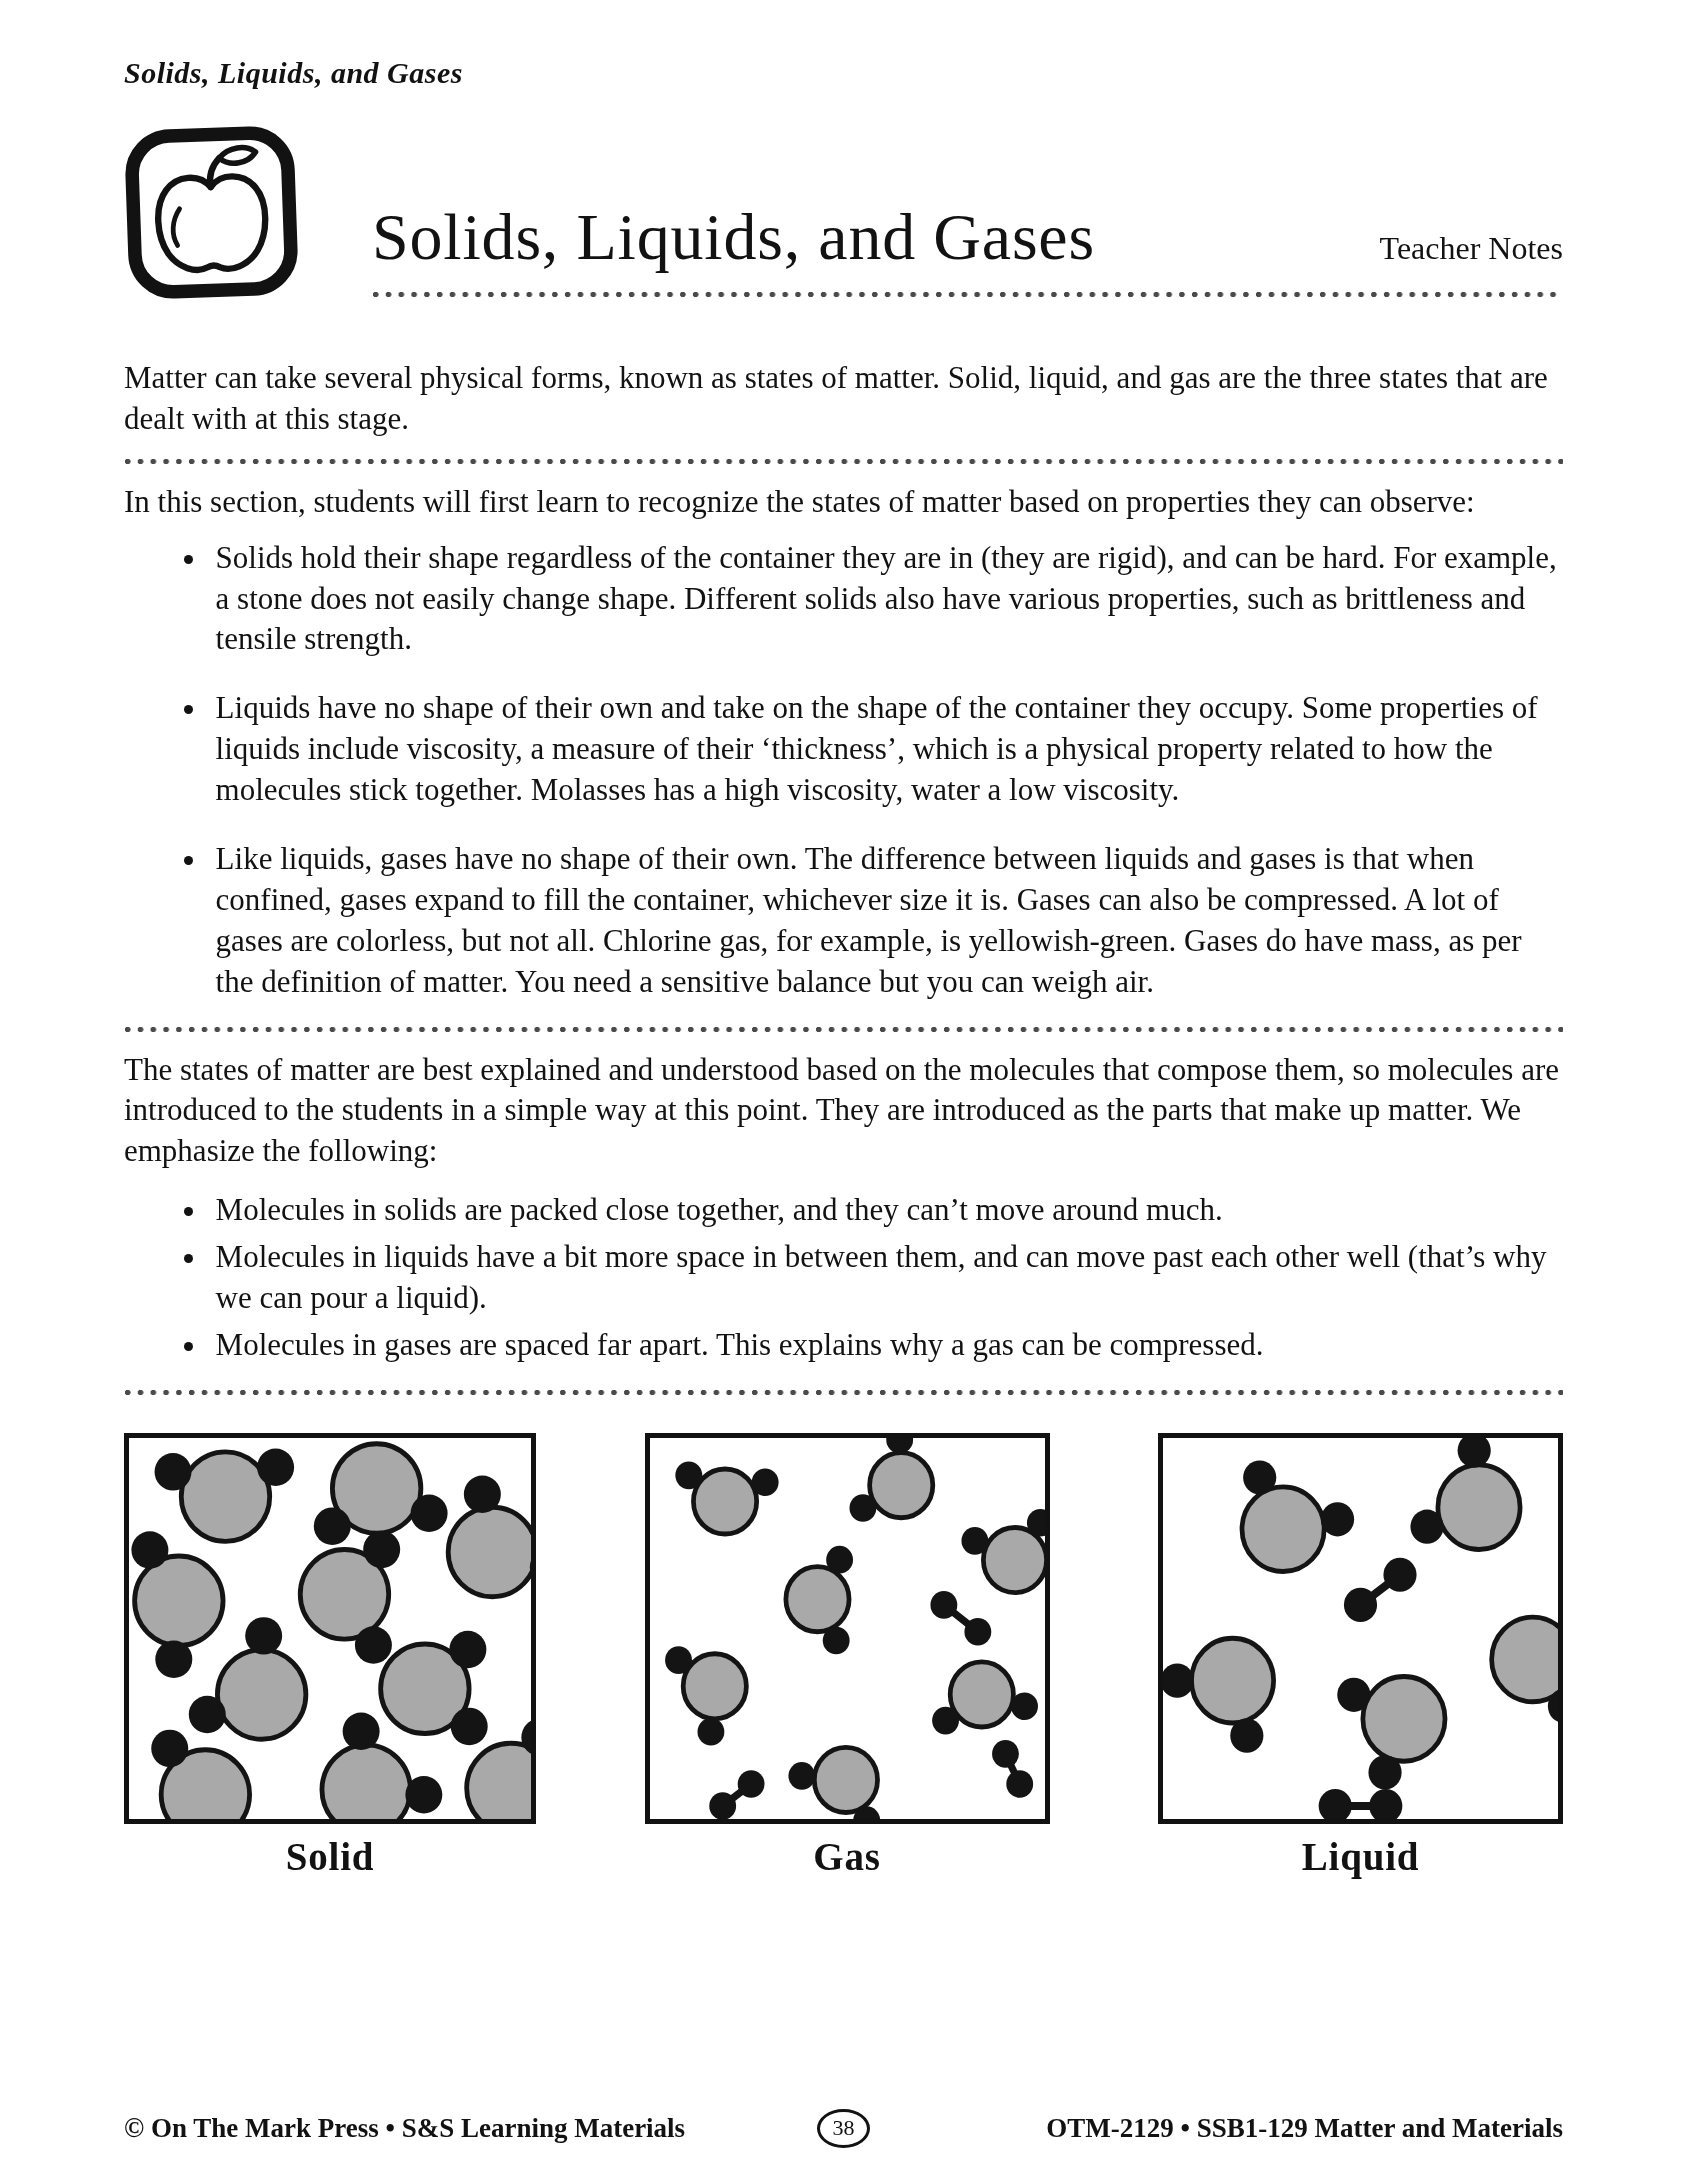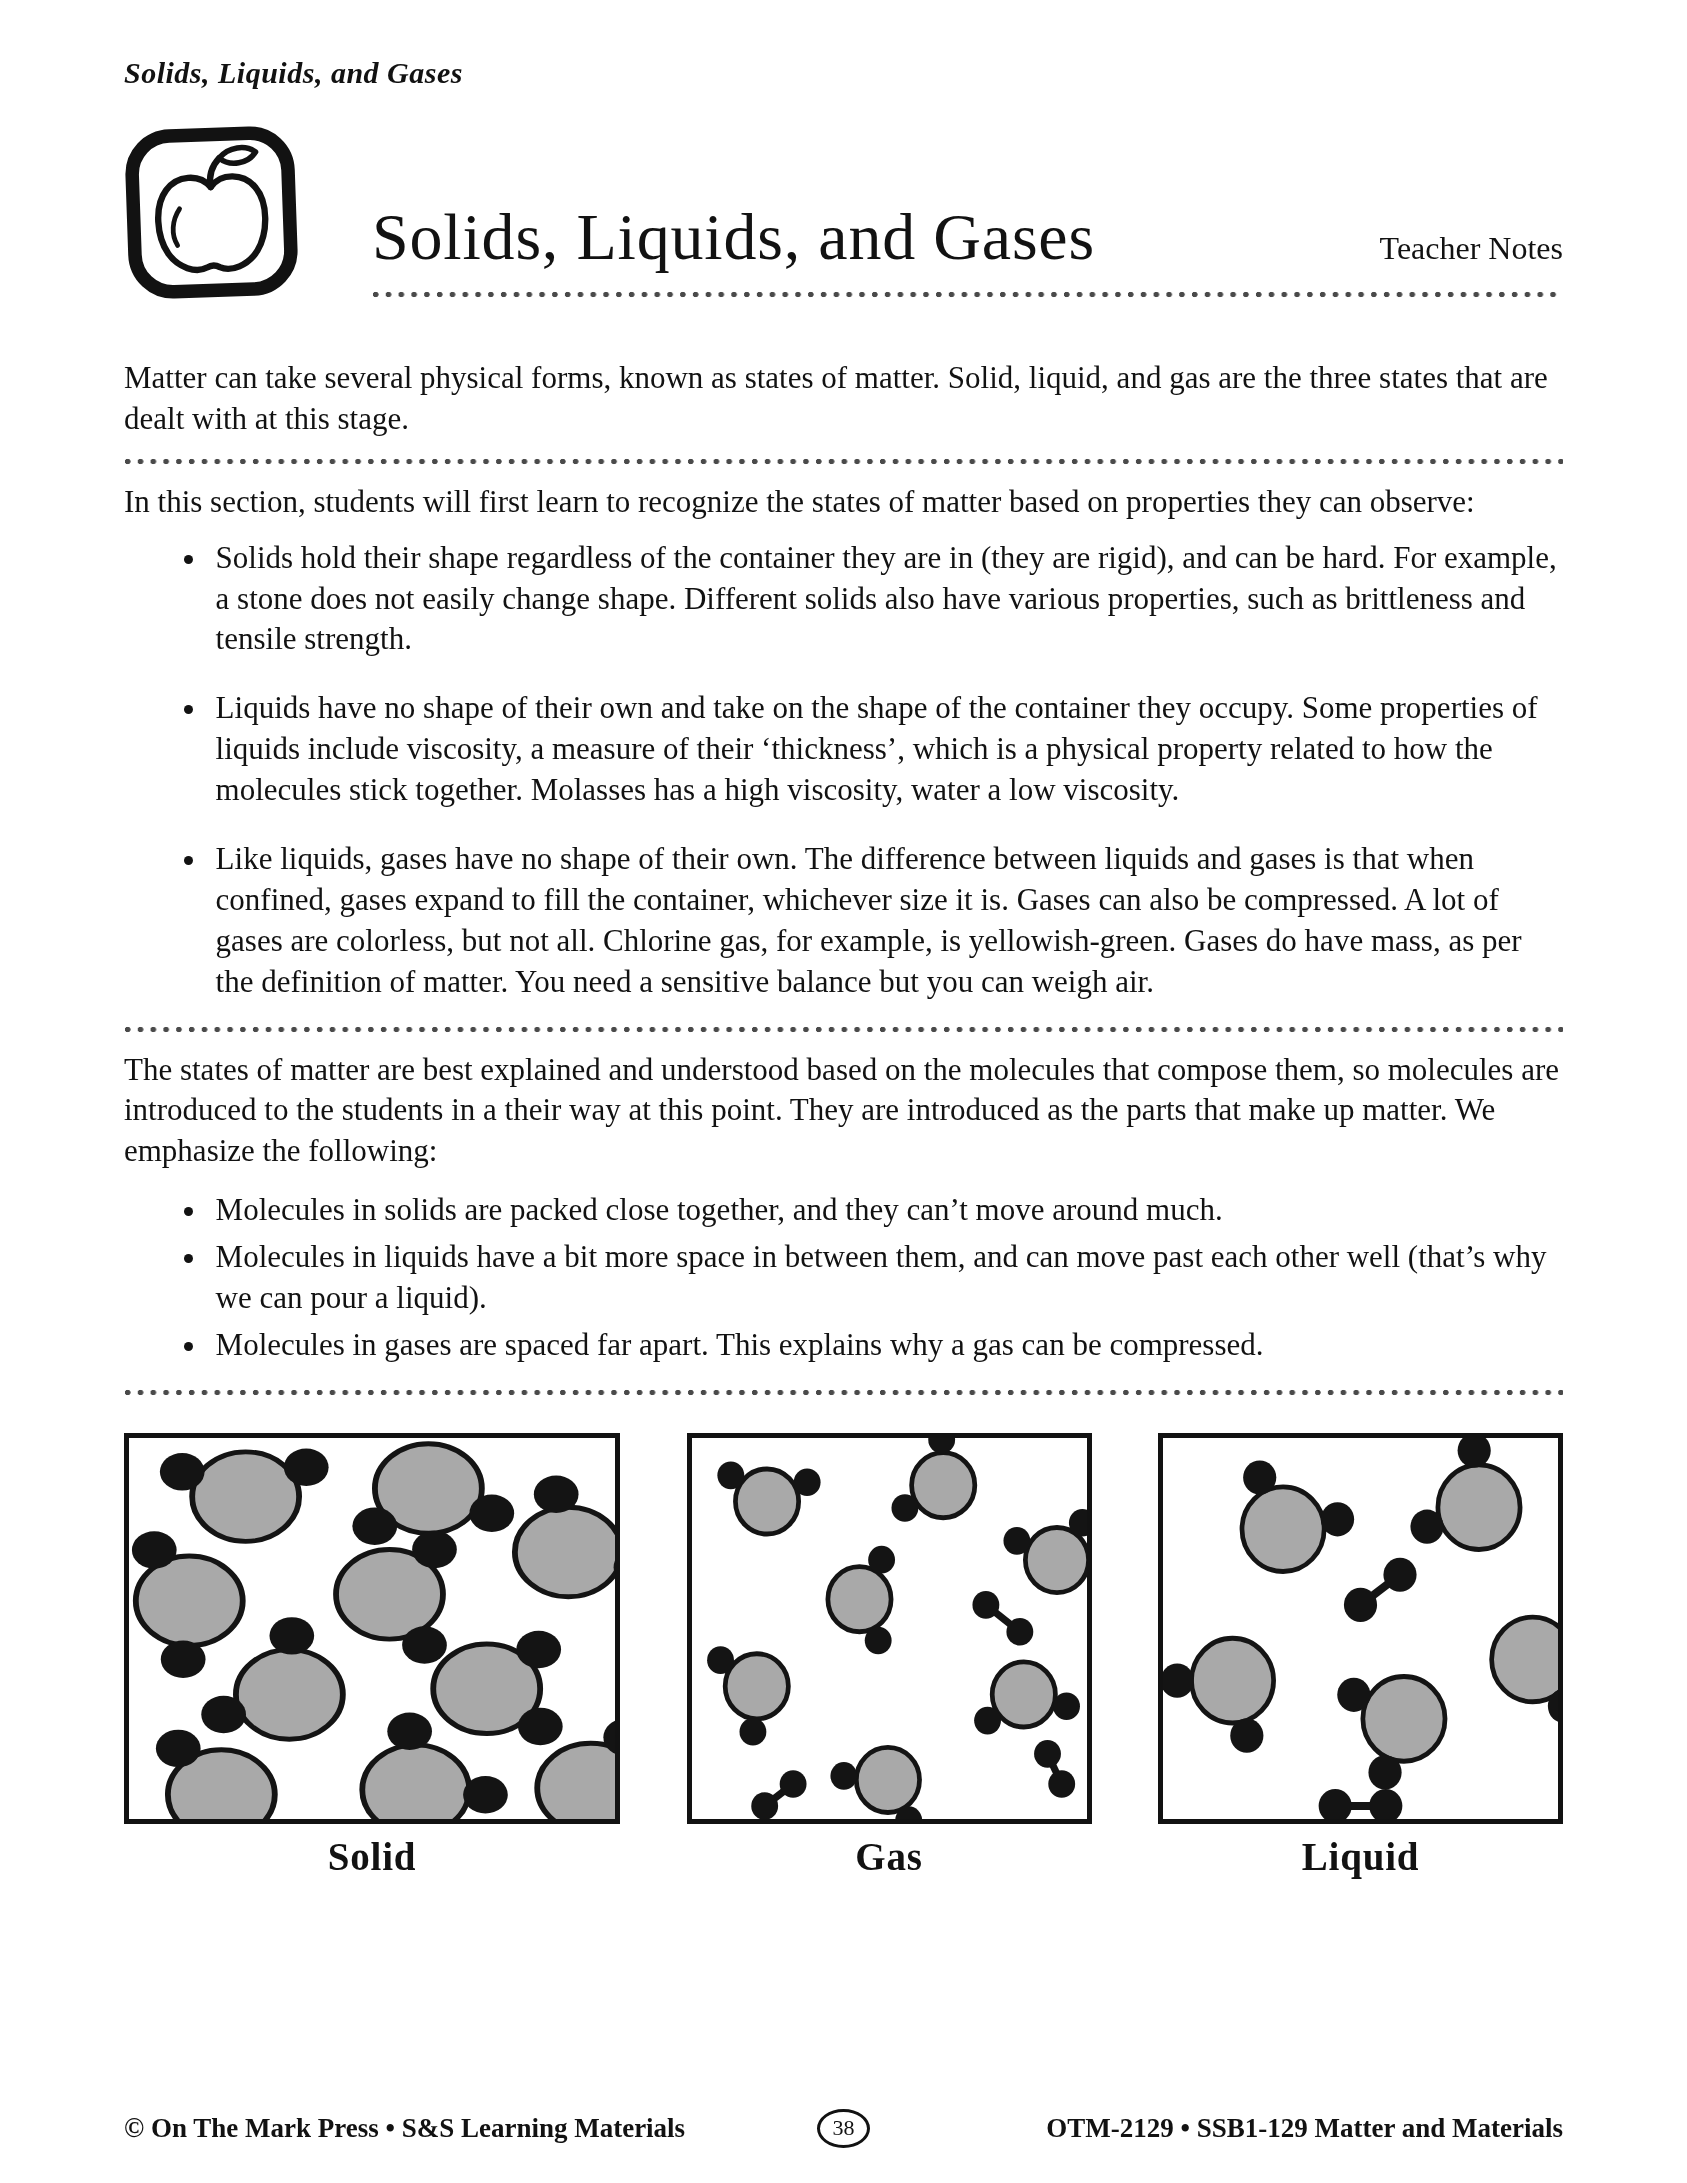--- a/index.html
+++ b/index.html
@@ -67,21 +67,21 @@
   ul.bullets li { padding-left: 6.6px; }
   ul.bullets.spaced li { margin-bottom: 28px; }
   ul.bullets.spaced li:last-child { margin-bottom: 5px; }
   ul.bullets.tight { margin-top: 18px; }
   ul.bullets.tight li { margin-bottom: 5.8px; }
   .figures {
     display: flex;
     justify-content: space-between;
     margin-top: 20px;
   }
-  .figure { width: 496px; }
+  .figure { width: 412px; }
   .figure.fig-mid { width: 405px; }
   .figure.fig-right { width: 405px; }
   .mol-box {
     border: 5px solid #121212;
     height: 391px;
     background: #ffffff;
   }
   .mol-box svg { display: block; width: 100%; height: 100%; }
   .fig-caption {
     text-align: center;
@@ -142,21 +142,21 @@
   <p class="body-text">In this section, students will first learn to recognize the states of matter based on properties they can observe:</p>
 
   <ul class="bullets spaced body-text">
     <li>Solids hold their shape regardless of the container they are in (they are rigid), and can be hard. For example, a stone does not easily change shape. Different solids also have various properties, such as brittleness and tensile strength.</li>
     <li>Liquids have no shape of their own and take on the shape of the container they occupy. Some properties of liquids include viscosity, a measure of their ‘thickness’, which is a physical property related to how the molecules stick together.  Molasses has a high viscosity, water a low viscosity.</li>
     <li>Like liquids, gases have no shape of their own. The difference between liquids and gases is that when confined, gases expand to fill the container, whichever size it is. Gases can also be compressed. A lot of gases are colorless, but not all.  Chlorine gas, for example, is yellowish-green. Gases do have mass, as per the definition of matter. You need a sensitive balance but you can weigh air.</li>
   </ul>
 
   <div class="dots sep"></div>
 
-  <p class="body-text">The states of matter are best explained and understood based on the molecules that compose them, so molecules are introduced to the students in a their way at this point. They are introduced as the parts that make up matter. We emphasize the following:</p>
+  <p class="body-text">The states of matter are best explained and understood based on the molecules that compose them, so molecules are introduced to the students in a simple way at this point. They are introduced as the parts that make up matter. We emphasize the following:</p>
 
   <ul class="bullets tight body-text">
     <li>Molecules in solids are packed close together, and they can’t move around much.</li>
     <li>Molecules in liquids have a bit more space in between them, and can move past each other well (that’s why we can pour a liquid).</li>
     <li>Molecules in gases are spaced far apart. This explains why a gas can be compressed.</li>
   </ul>
 
   <div class="dots sep"></div>
 
   <div class="figures">

